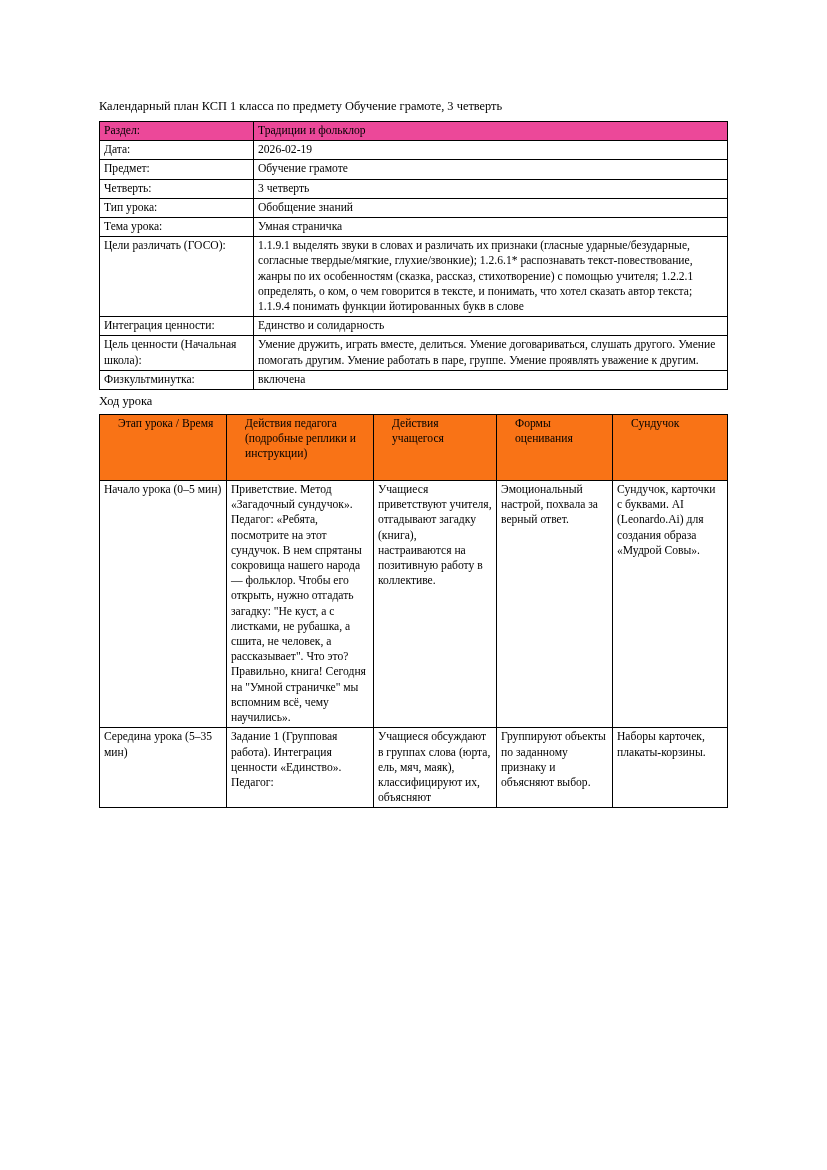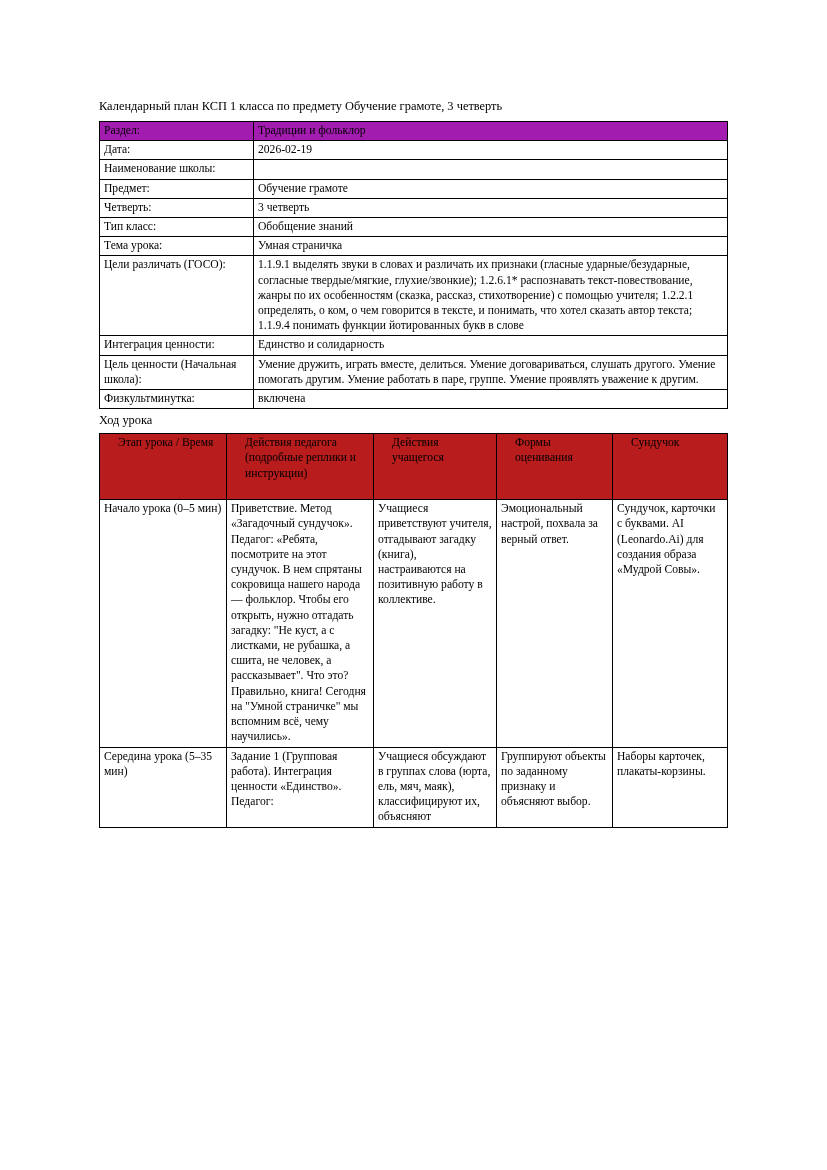--- a/index.html
+++ b/index.html
@@ -47,29 +47,29 @@
     vertical-align: top;
     text-align: left;
     font-weight: normal;
     word-wrap: break-word;
     overflow-wrap: break-word;
     hyphens: none;
   }
   
   #info-table col.c-label { width: 154px; }
   #info-table col.c-value { width: 474px; }
-  #info-table tr.shaded td { background: #a21caf; }
+  #info-table tr.shaded td { background: #ec4899; }
 
   
   #flow-table col.c1 { width: 127px; }
   #flow-table col.c2 { width: 147px; }
   #flow-table col.c3 { width: 123px; }
   #flow-table col.c4 { width: 116px; }
   #flow-table col.c5 { width: 115px; }
-  #flow-table thead td { background: #b91c1c; padding-left: 18px; }
+  #flow-table thead td { background: #f97316; padding-left: 18px; }
   #flow-table thead td { height: 62px; }
   #flow-table tbody td { }
 </style>
 </head>
 <body>
 
 <div class="page">
 
   <p class="doc-title">Календарный план КСП 1 класса по предмету Обучение грамоте, 3 четверть</p>
 
@@ -81,33 +81,29 @@
     <tbody>
         <tr class="shaded">
           <td>Раздел:</td>
           <td>Традиции и фольклор</td>
         </tr>
         <tr>
           <td>Дата:</td>
           <td>2026-02-19</td>
         </tr>
         <tr>
-          <td>Наименование школы:</td>
-          <td></td>
-        </tr>
-        <tr>
           <td>Предмет:</td>
           <td>Обучение грамоте</td>
         </tr>
         <tr>
           <td>Четверть:</td>
           <td>3 четверть</td>
         </tr>
         <tr>
-          <td>Тип класс:</td>
+          <td>Тип урока:</td>
           <td>Обобщение знаний</td>
         </tr>
         <tr>
           <td>Тема урока:</td>
           <td>Умная страничка</td>
         </tr>
         <tr>
           <td>Цели различать (ГОСО):</td>
           <td>1.1.9.1 выделять звуки в словах и различать их признаки (гласные ударные/безударные, согласные твердые/мягкие, глухие/звонкие); 1.2.6.1* распознавать текст-повествование, жанры по их особенностям (сказка, рассказ, стихотворение) с помощью учителя; 1.2.2.1 определять, о ком, о чем говорится в тексте, и понимать, что хотел сказать автор текста; 1.1.9.4 понимать функции йотированных букв в слове</td>
         </tr>

